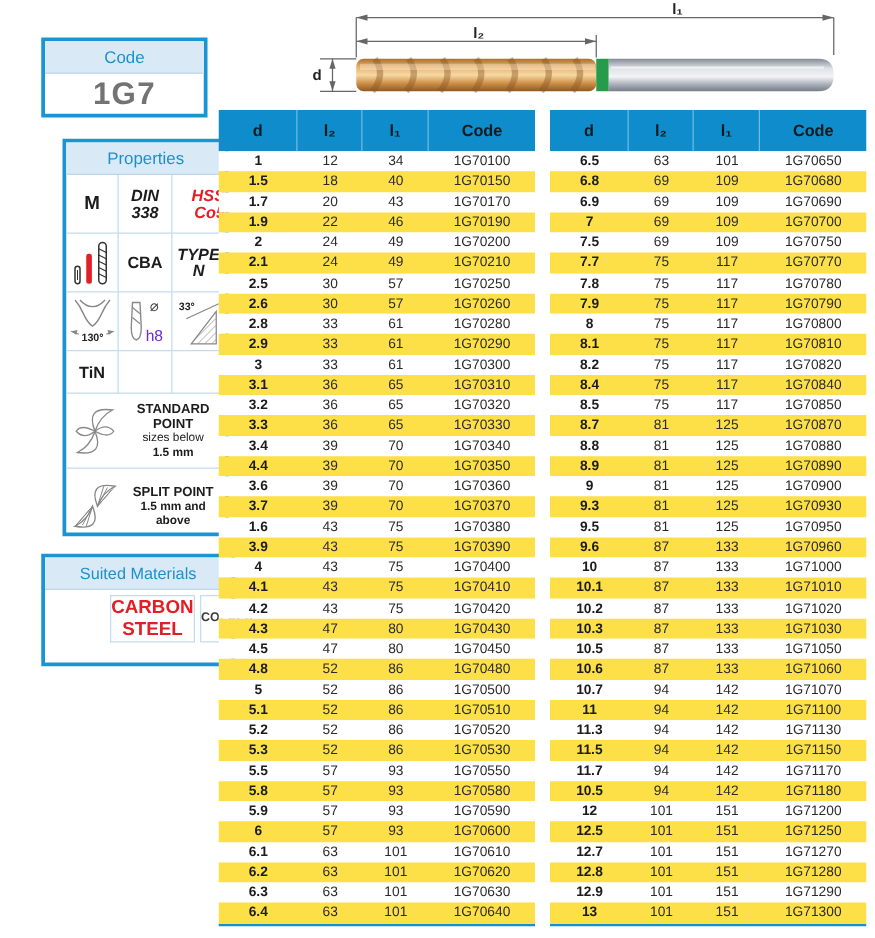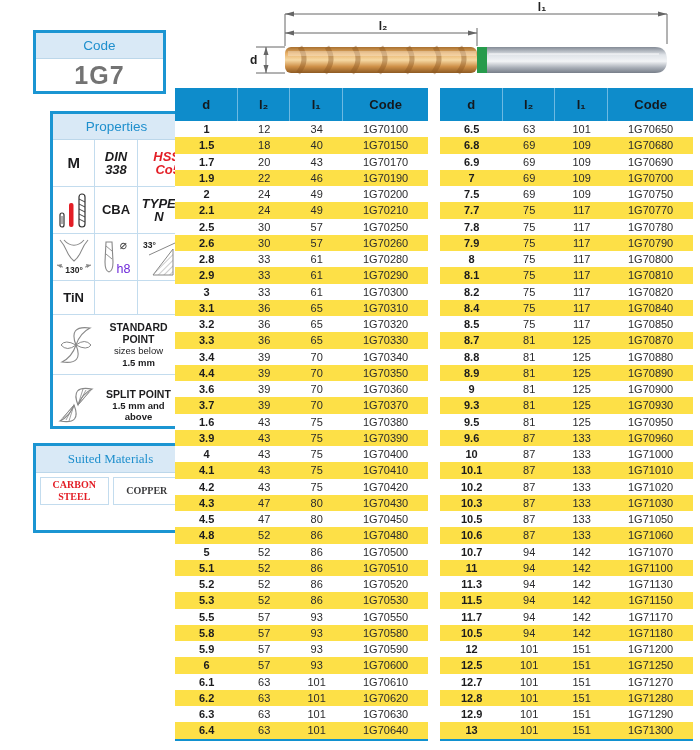--- a/index.html
+++ b/index.html
@@ -30,21 +30,21 @@
   .point-row{display:flex;align-items:center;gap:2px;height:60px;padding:0 2px;box-sizing:border-box;}
   .point-row.btm{border-bottom:1px solid #c3dcee;}
   .point-text{flex:1;text-align:center;color:#1c1c1e;}
   .pt-title{font-size:10.5px;font-weight:bold;line-height:1.15;}
   .pt-desc{font-size:9.5px;font-weight:bold;line-height:1.2;}
 
   
   .mat-body{padding:4px;display:grid;grid-template-columns:1fr 1fr;gap:4px;}
   .mat-cell{border:1px solid #c3dcee;display:flex;align-items:center;justify-content:center;
     text-align:center;font-weight:bold;color:#3a3a3c;font-size:10px;min-height:26px;line-height:1.2;}
-  .mat-cell.red{color:#e31e26;font-size:10px;}
+  .mat-cell.red{color:#e31e26;font-size:15px;margin-left:48px;}
   .mat-cell.span2{grid-column:1 / span 2;min-height:22px;}
 
   
   .dtable{width:253px;border-bottom:2px solid #1191cf;box-sizing:border-box;}
   .thead{display:flex;background:#0e8ccb;height:33px;align-items:center;}
   .thcell{font-weight:bold;font-size:13px;color:#14191d;text-align:center;
     border-right:1px solid #6db9e2;box-sizing:border-box;height:100%;
     display:flex;align-items:center;justify-content:center;}
   .thcell:last-child{border-right:none;}
   .c0{width:25%;} .c1{width:20.5%;} .c2{width:21%;} .c3{width:33.5%;}
@@ -205,21 +205,21 @@
       <path d="M19,26 L5,42 M19,26 L8,39 M19,26 L11,41 M19,26 L14,42" stroke="#888" stroke-width="0.8"></path>
     </svg>
     <div class="point-text">
       <div class="pt-title">SPLIT POINT</div>
       <div class="pt-desc">1.5 mm and</div>
       <div class="pt-desc">above</div>
     </div>
   </div>
 </div>
 
-<div class="abs frame" style="left:33px;top:443px;width:155px;height:90px;font-family:Liberation Serif, serif;">
+<div class="abs frame" style="left:33px;top:443px;width:155px;height:90px;">
   <div class="frame-header" style="font-size:13px;">Suited Materials</div>
   <div class="mat-body">
     <div class="mat-cell red">CARBON STEEL</div>
     <div class="mat-cell">COPPER</div>
   </div>
 </div>
 
 <div class="abs dtable" style="left:175px;top:88px;">
   <div class="thead">
     <div class="thcell c0">d</div>

